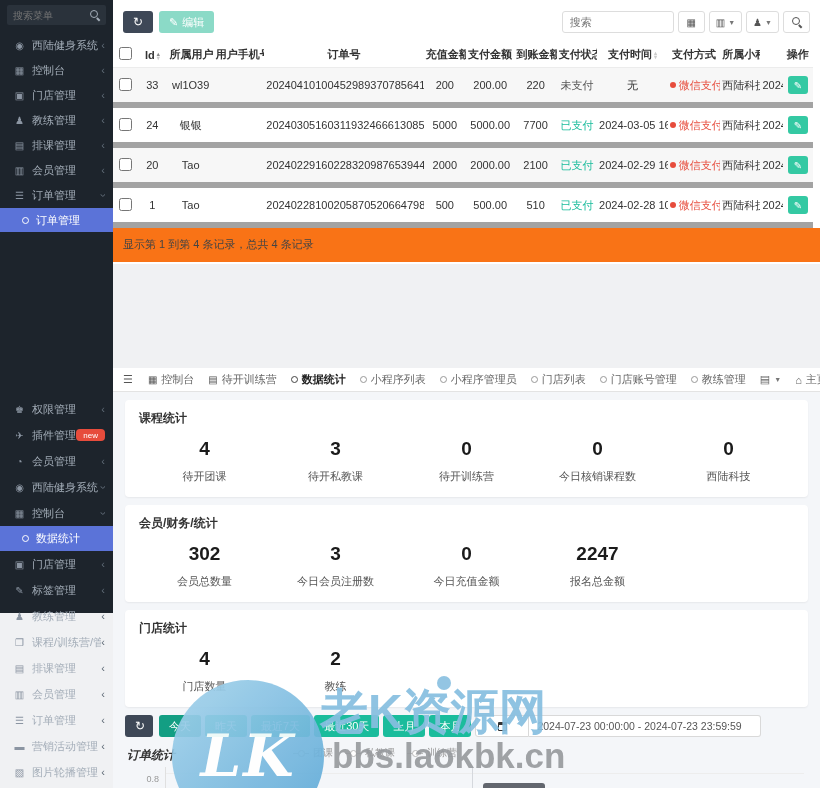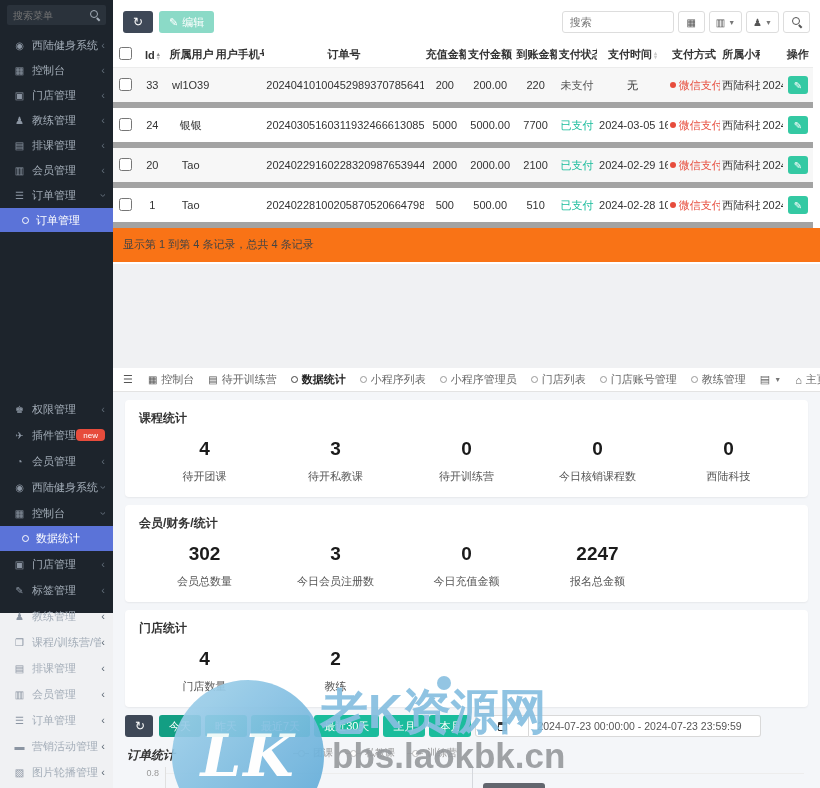--- a/index.html
+++ b/index.html
@@ -511,21 +511,21 @@
             <span>私教课</span>
           </span>
         <span class="leg-item">
             <span class="leg-marker"></span>
             <span>训练营</span>
           </span>
       </div>
       <div class="y-axis-line"></div>
       <div class="grid-line" style="top:28px"></div>
 
-      <div class="y-label" style="top:28px">0.8</div>
+      <div class="y-label" style="top:34px">0.8</div>
 
       <div class="hover-line"></div>
       <div class="ec-tooltip">
         <div class="hrow"> </div>
 
       </div>
     </div>
   </section>
 
   <div class="wm">

